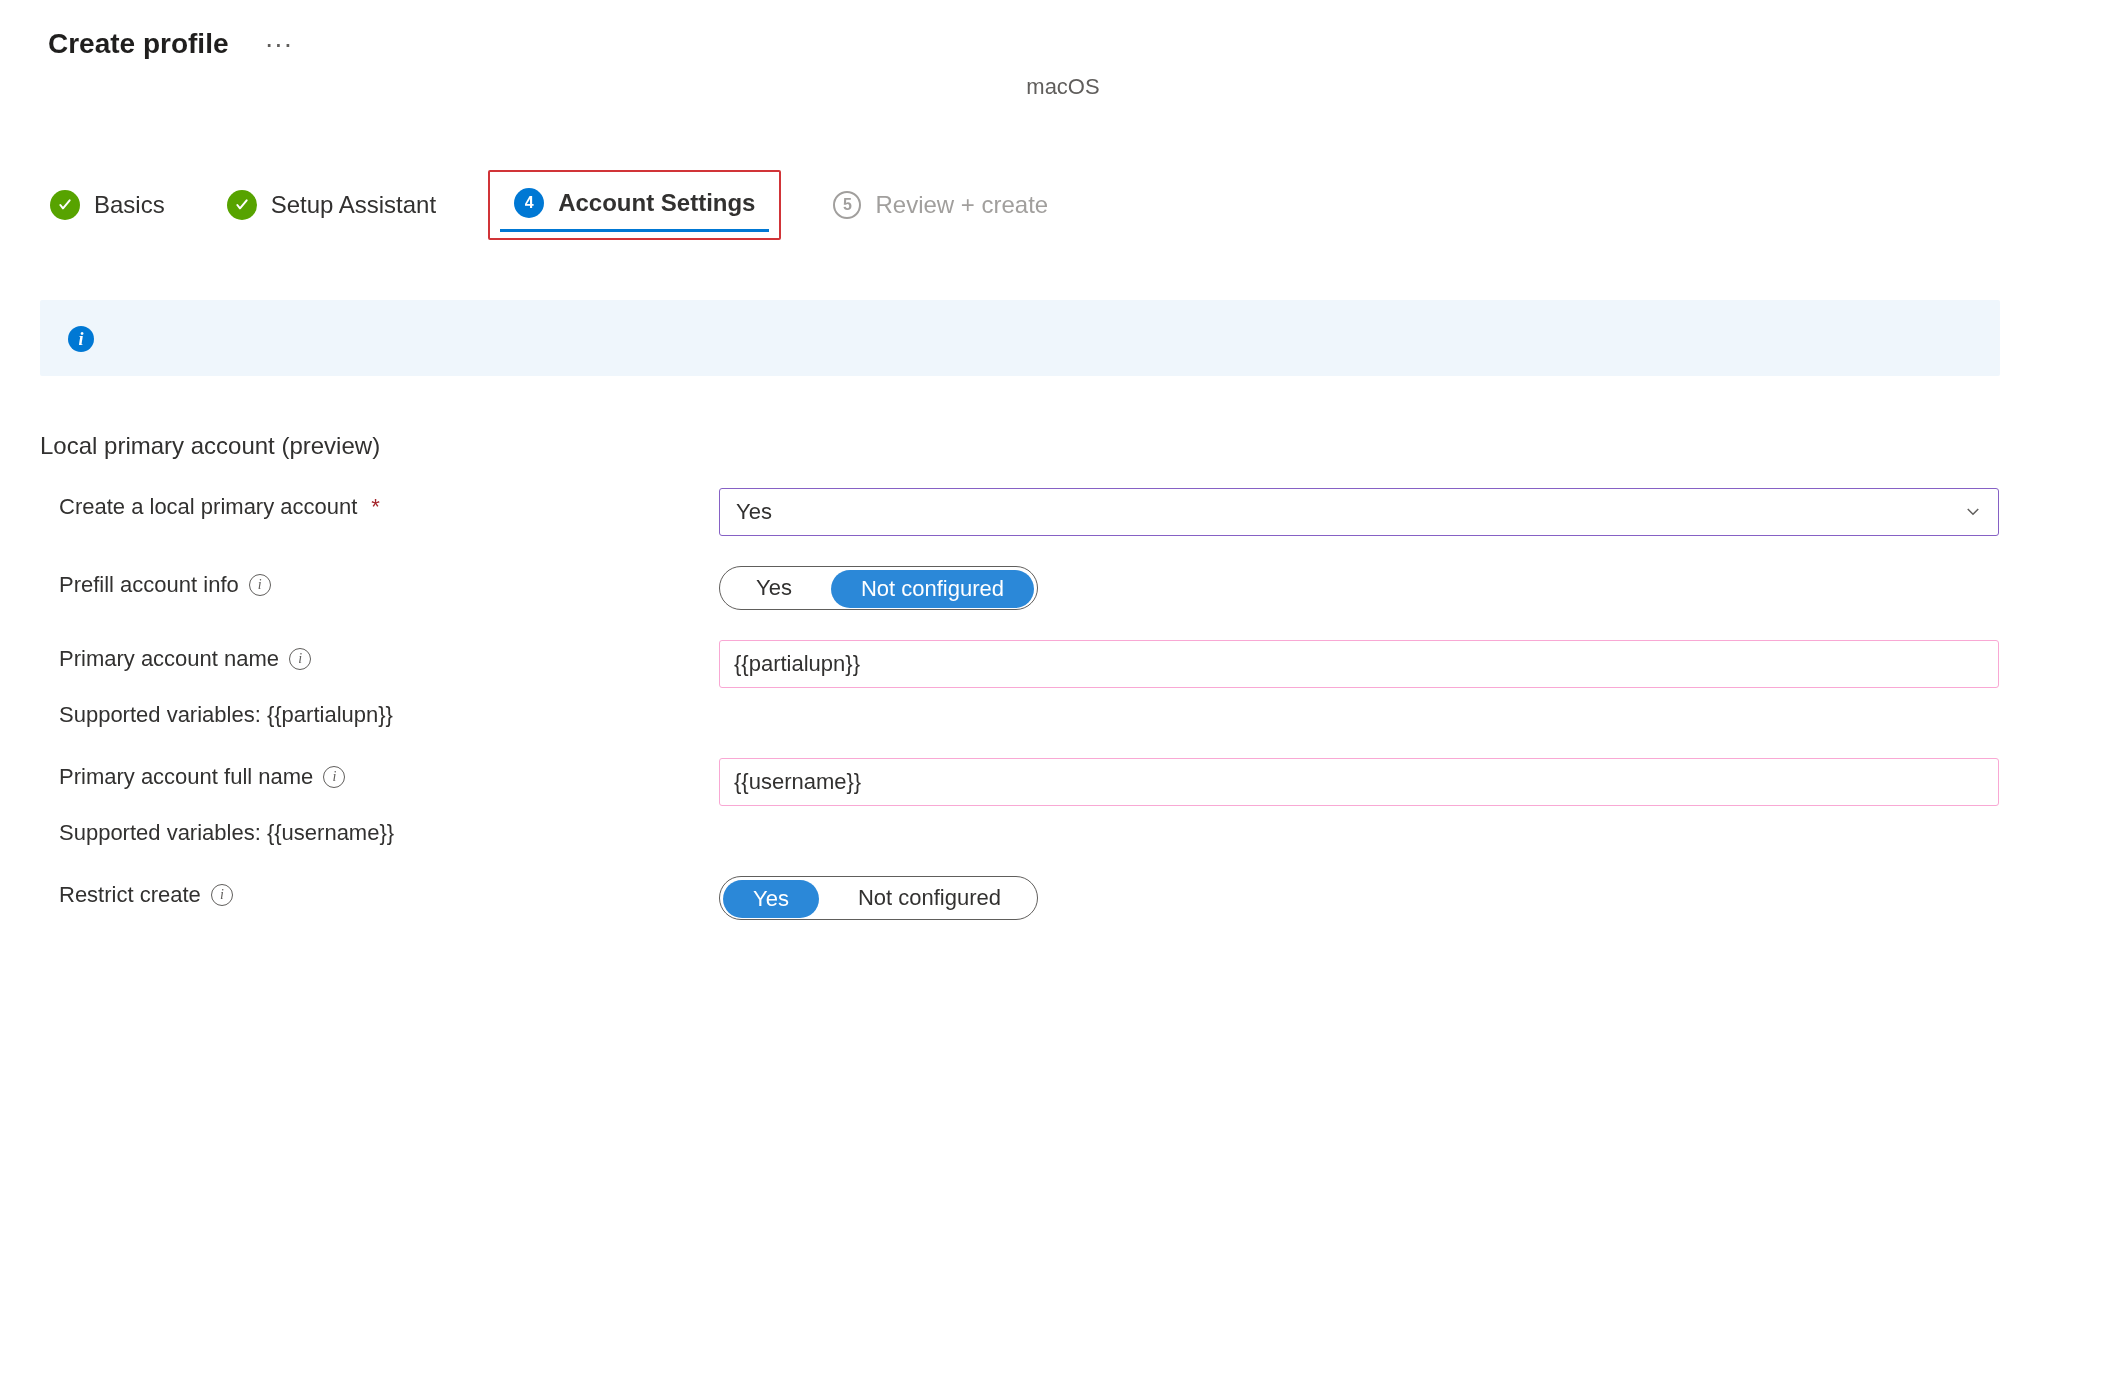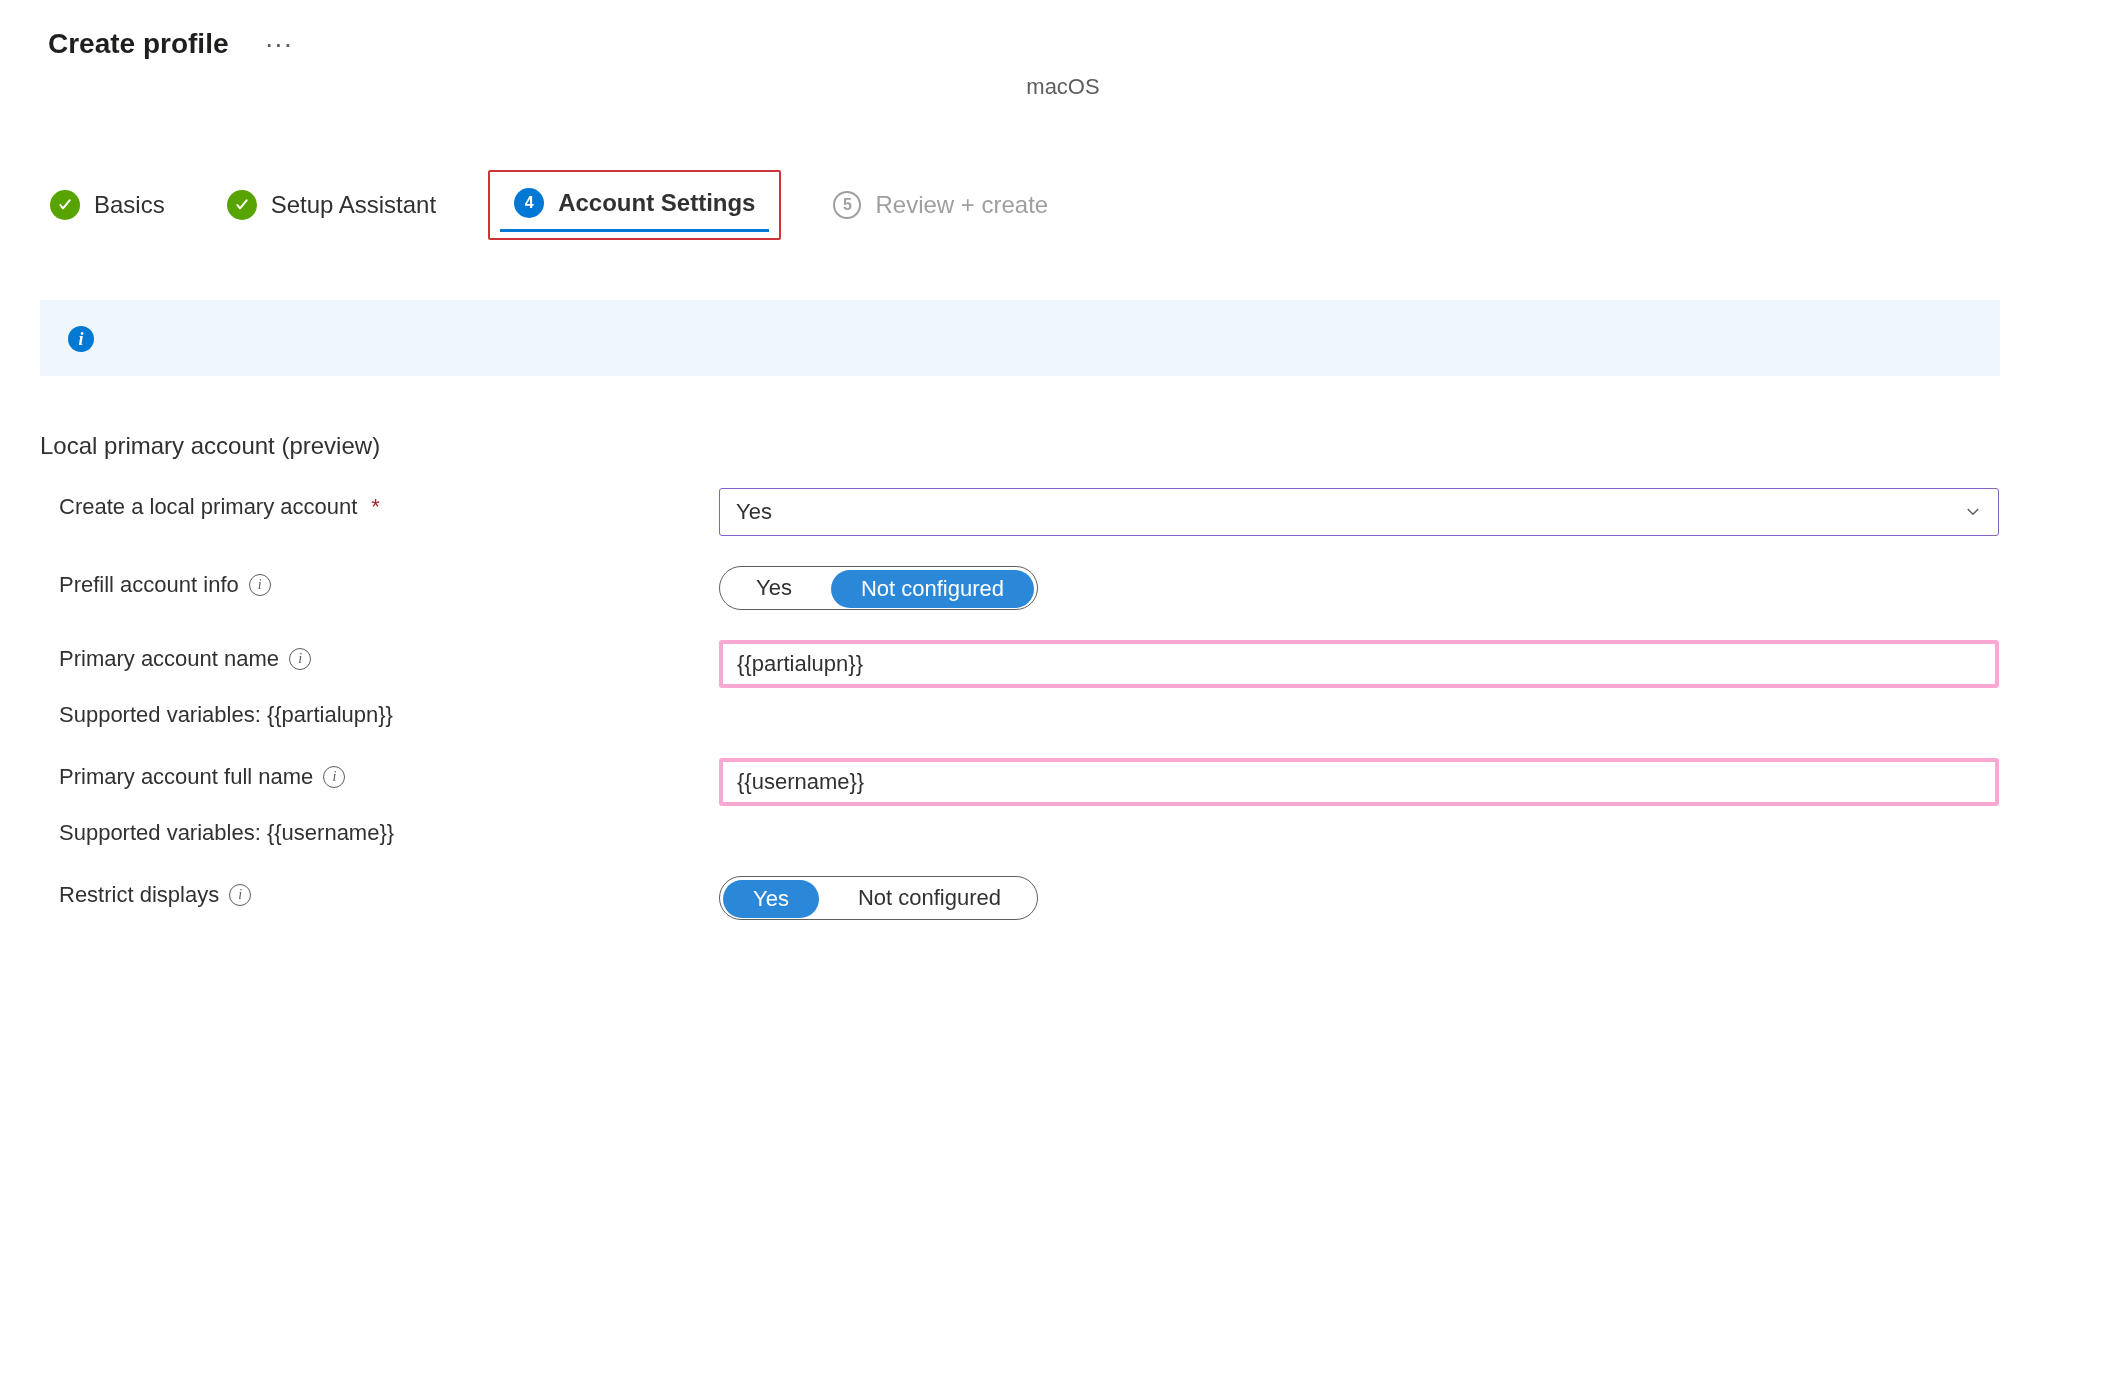--- a/index.html
+++ b/index.html
@@ -127,21 +127,21 @@
     background: #fff;
     display: flex; align-items: center; justify-content: space-between;
     padding: 0 16px;
     font-size: 22px;
     cursor: pointer;
   }
   .chevron { width: 18px; height: 18px; }
   .chevron path { stroke: #605e5c; stroke-width: 2; fill: none; }
   .textinput {
     width: 100%; height: 48px;
-    border: 4px solid #f9a8d4;
+    border: 1px solid #f9a8d4;
     border-radius: 3px;
     background: #fff;
     padding: 0 14px;
     font-size: 22px;
     color: #323130;
   }
   .helper {
     font-size: 22px;
     color: #323130;
     margin-top: 14px;
@@ -262,21 +262,21 @@
       <span class="hint-icon">i</span>
     </div>
     <div class="control-col">
       <input class="textinput" type="text" value="{{username}}" style="">
     </div>
   </div>
   <div class="helper">Supported variables: {{username}}</div>
 
   <div class="row">
     <div class="label-col">
-      <span>Restrict displays</span>
+      <span>Restrict create</span>
       <span class="hint-icon">i</span>
     </div>
     <div class="control-col">
       <div class="toggle">
           <button type="button" class="toggle-opt selected">Yes</button>
           <button type="button" class="toggle-opt">Not configured</button>
         </div>
     </div>
   </div>
 

